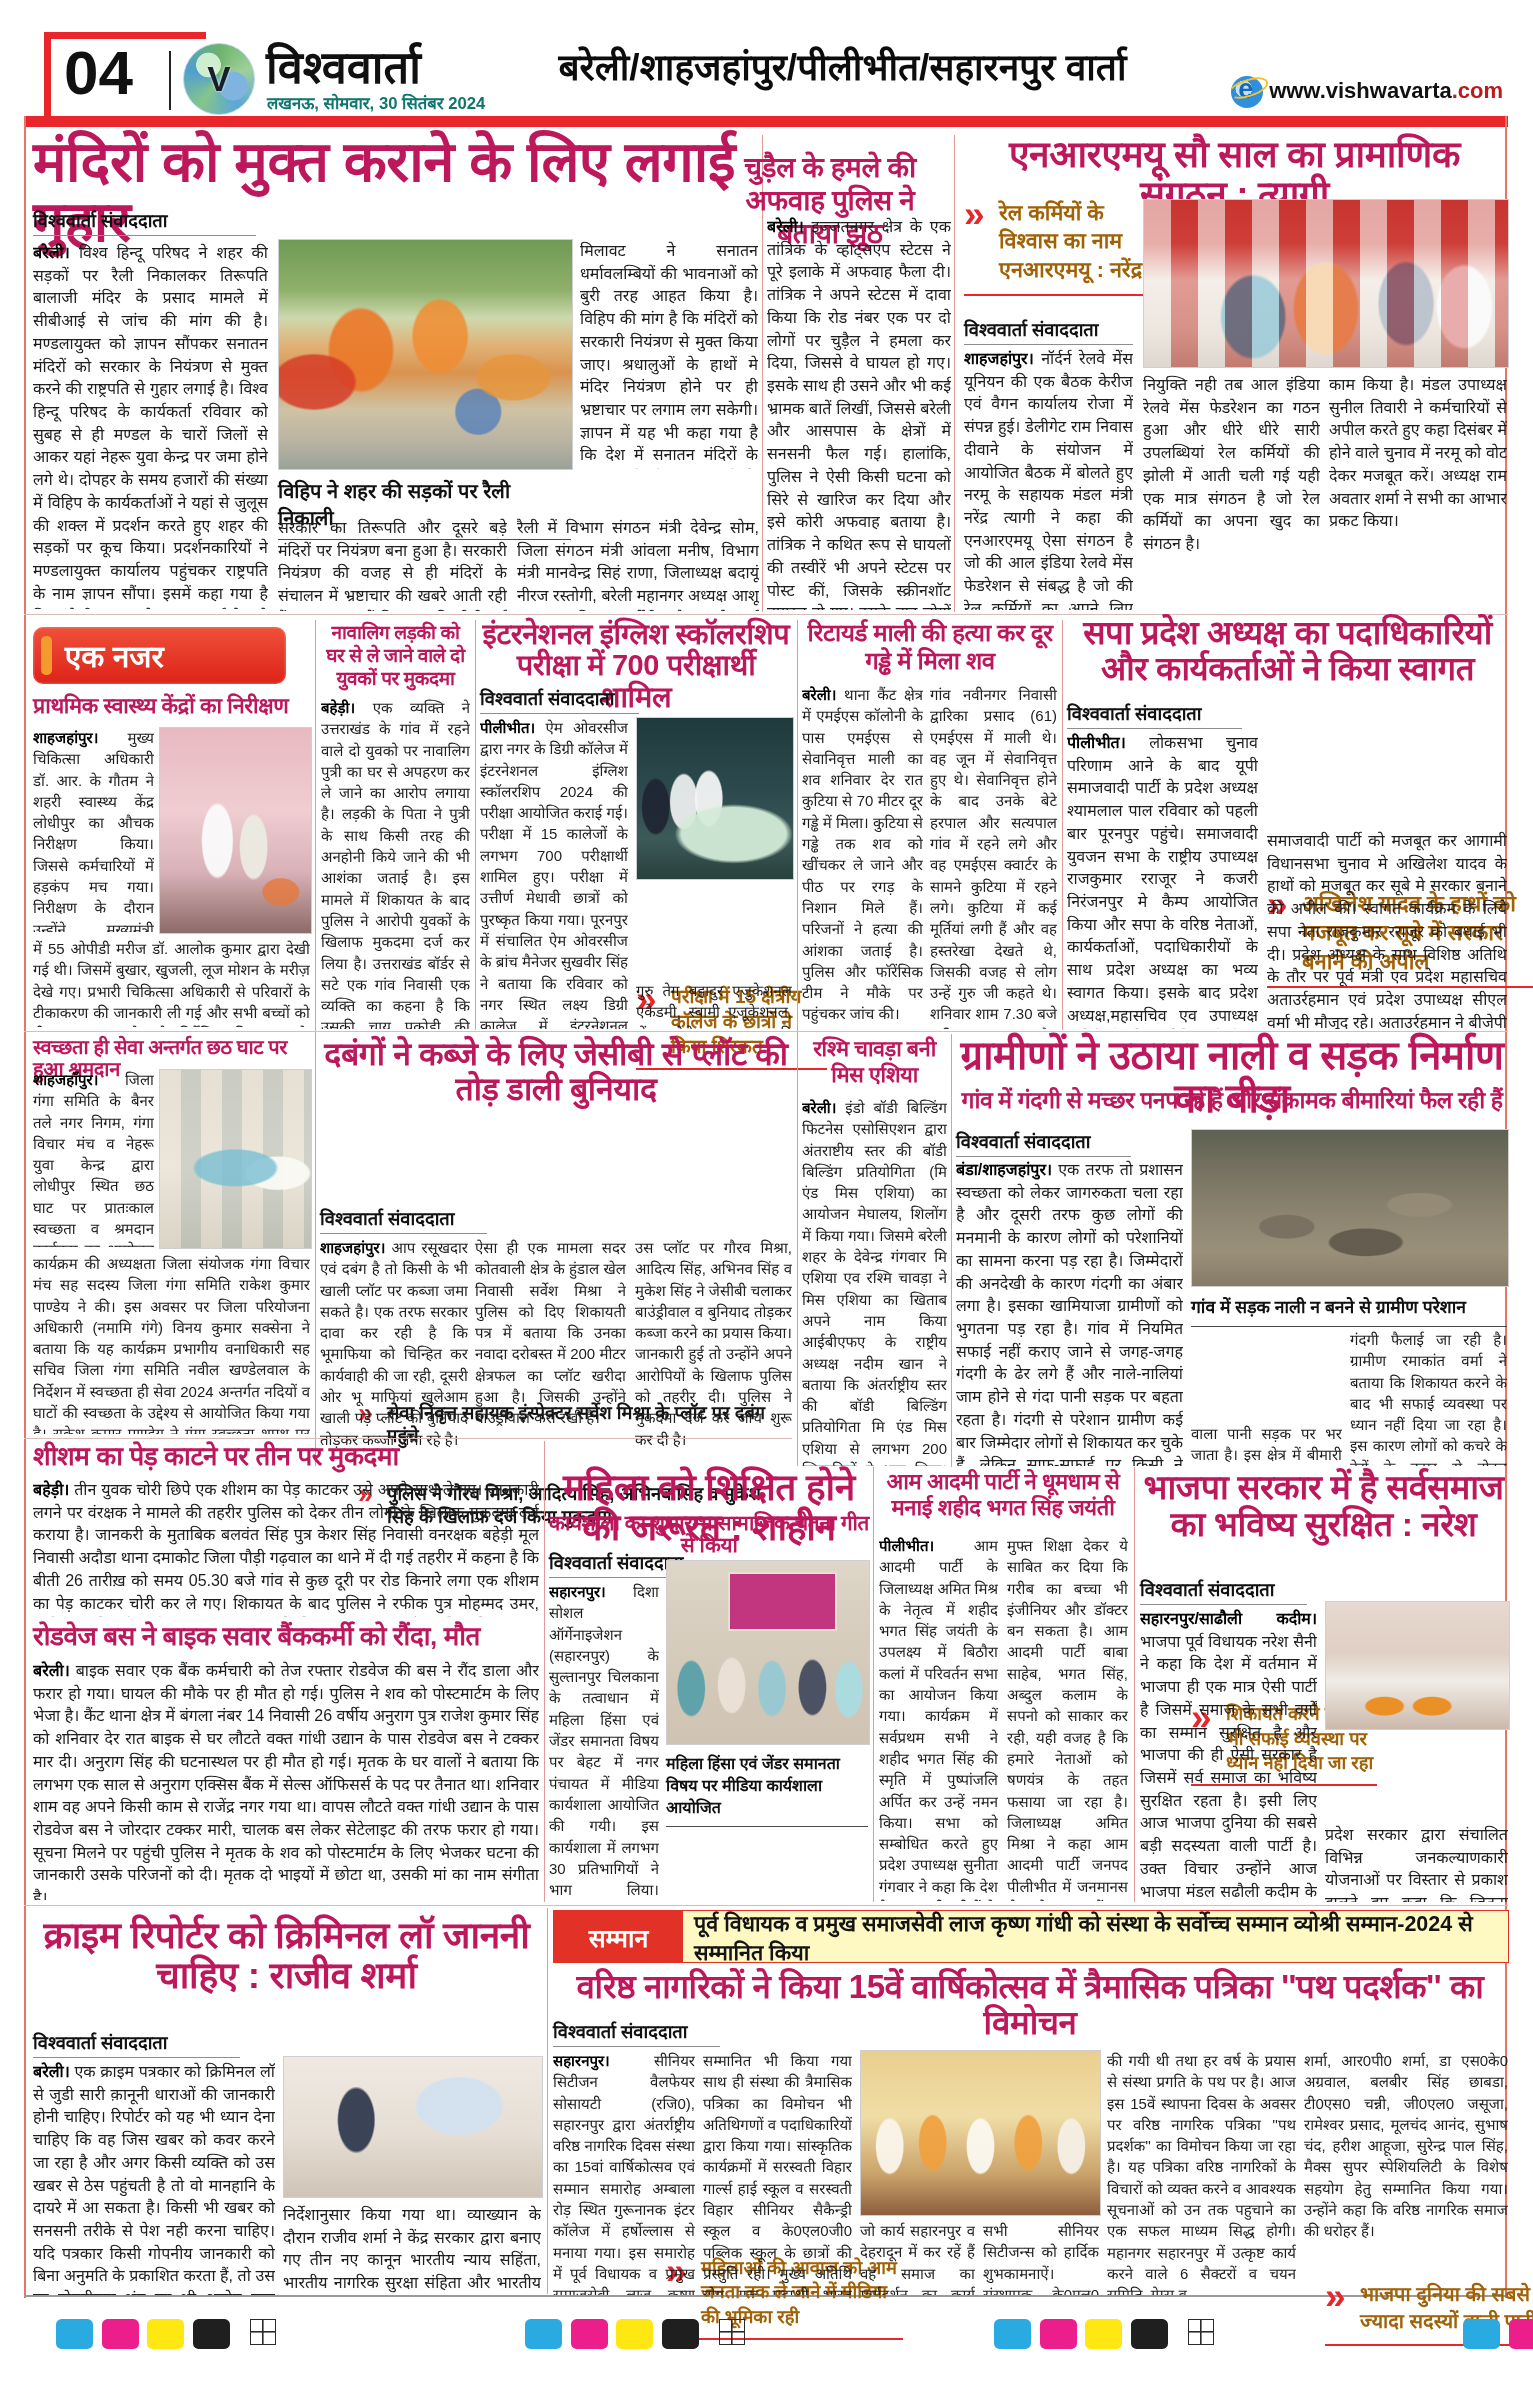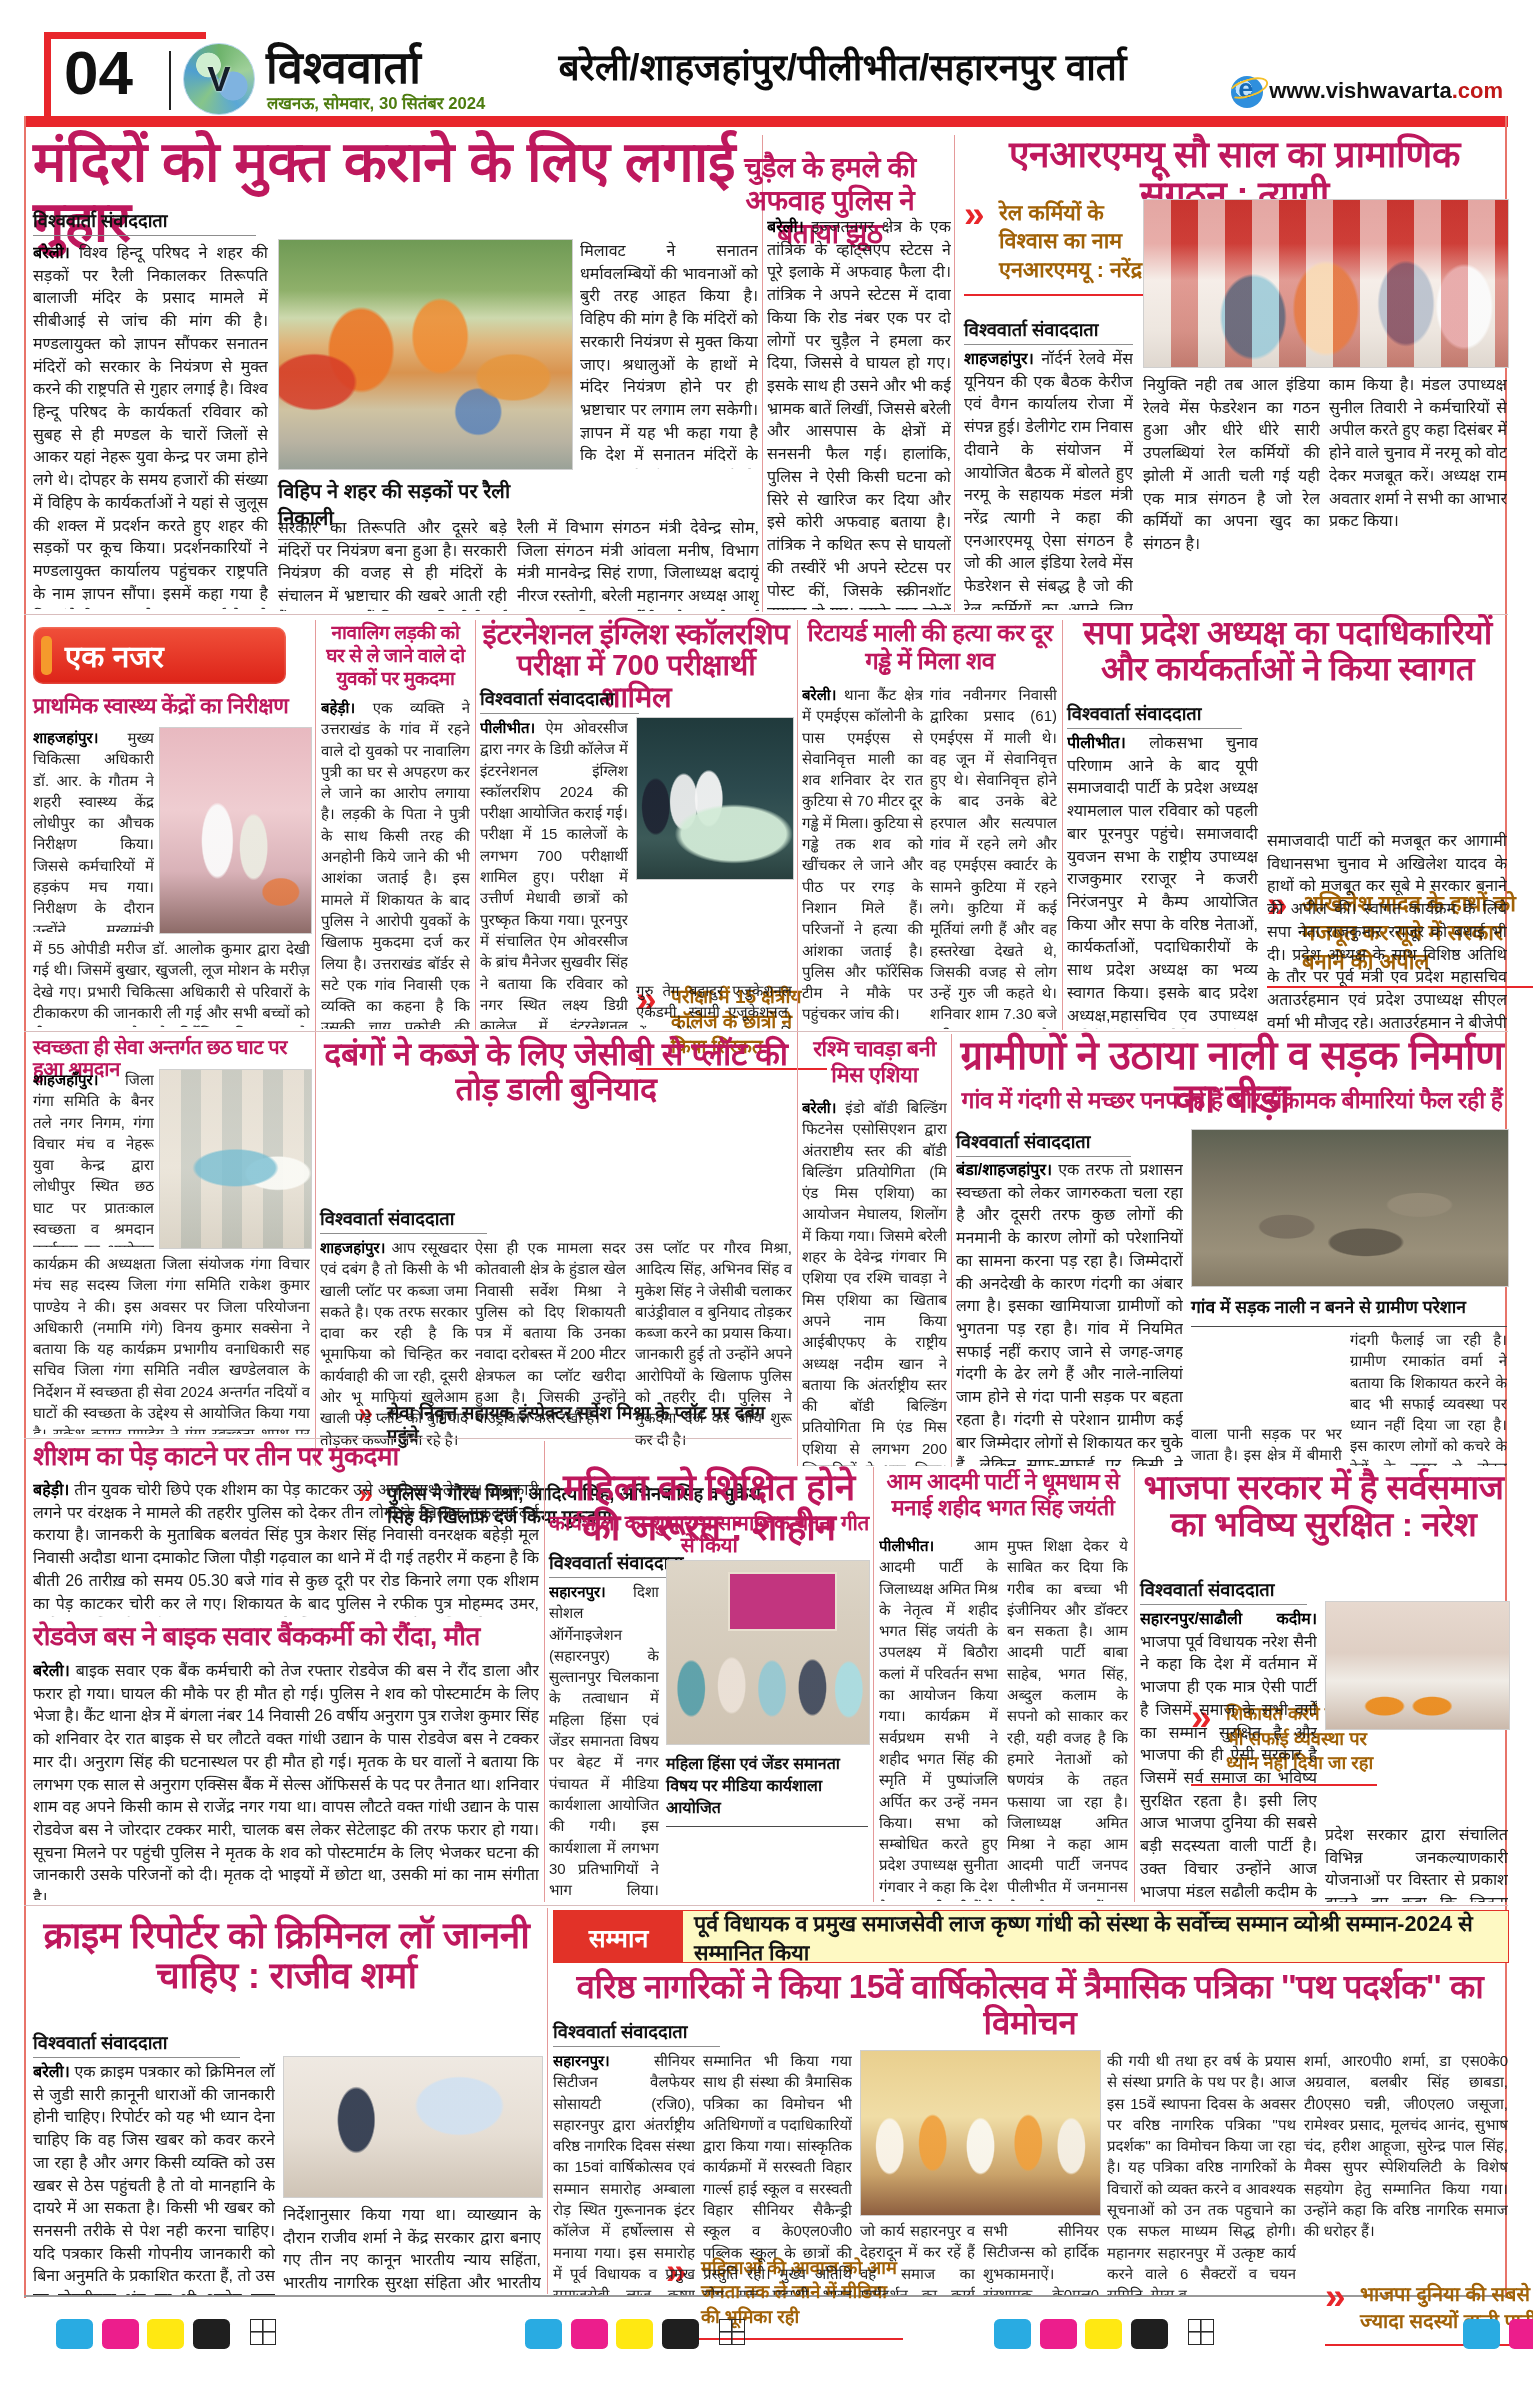--- a/index.html
+++ b/index.html
@@ -113,21 +113,21 @@
 <body>
 
 <div class="abs" style="left:44px;top:32px;width:162px;height:7.2px;background:#e8262b;"></div>
 <div class="abs" style="left:44px;top:32px;width:7.2px;height:84px;background:#e8262b;"></div>
 <div class="abs" style="left:64px;top:37px;font-size:62px;font-weight:800;color:#111;">04</div>
 <div class="abs" style="left:169px;top:51px;width:2.4px;height:59px;background:#222;"></div>
 <div class="abs logo" style="left:183px;top:43px;width:70px;height:70px;">
     <span>V</span>
   </div>
 <div class="abs" style="left:266px;top:35px;font-size:45px;font-weight:800;color:#101010;">विश्ववार्ता</div>
-<div class="abs" style="left:267px;top:91px;font-size:16.7px;font-weight:700;color:#4d7c0f;text-align:right;">लखनऊ,  सोमवार, 30 सितंबर 2024</div>
+<div class="abs" style="left:267px;top:91px;font-size:16.7px;font-weight:700;color:#0f766e;text-align:right;">लखनऊ,  सोमवार, 30 सितंबर 2024</div>
 <div class="abs ctr" style="left:445px;top:40px;width:795px;font-size:37px;font-weight:800;color:#0c0c0c;">बरेली/शाहजहांपुर/पीलीभीत/सहारनपुर वार्ता</div>
 <div class="abs" style="left:1231px;top:76px;font-size:22px;font-weight:800;color:#111;">
   <span class="eicon"></span>
   <span>www.vishwavarta</span><span style="color:#c01818;">.com</span>
 </div>
 <div class="abs" style="left:24px;top:116px;width:1484px;height:11px;background:#e8262b;"></div>
 <div class="abs" style="left:24px;top:116px;width:2.4px;height:2182px;background:#e8746a;"></div>
 <div class="abs" style="left:1505px;top:116px;width:2.4px;height:2182px;background:#e8746a;"></div>
 <div class="abs" style="left:24px;top:2295px;width:1484px;height:1.6px;background:#9a9a9a;"></div>
 

